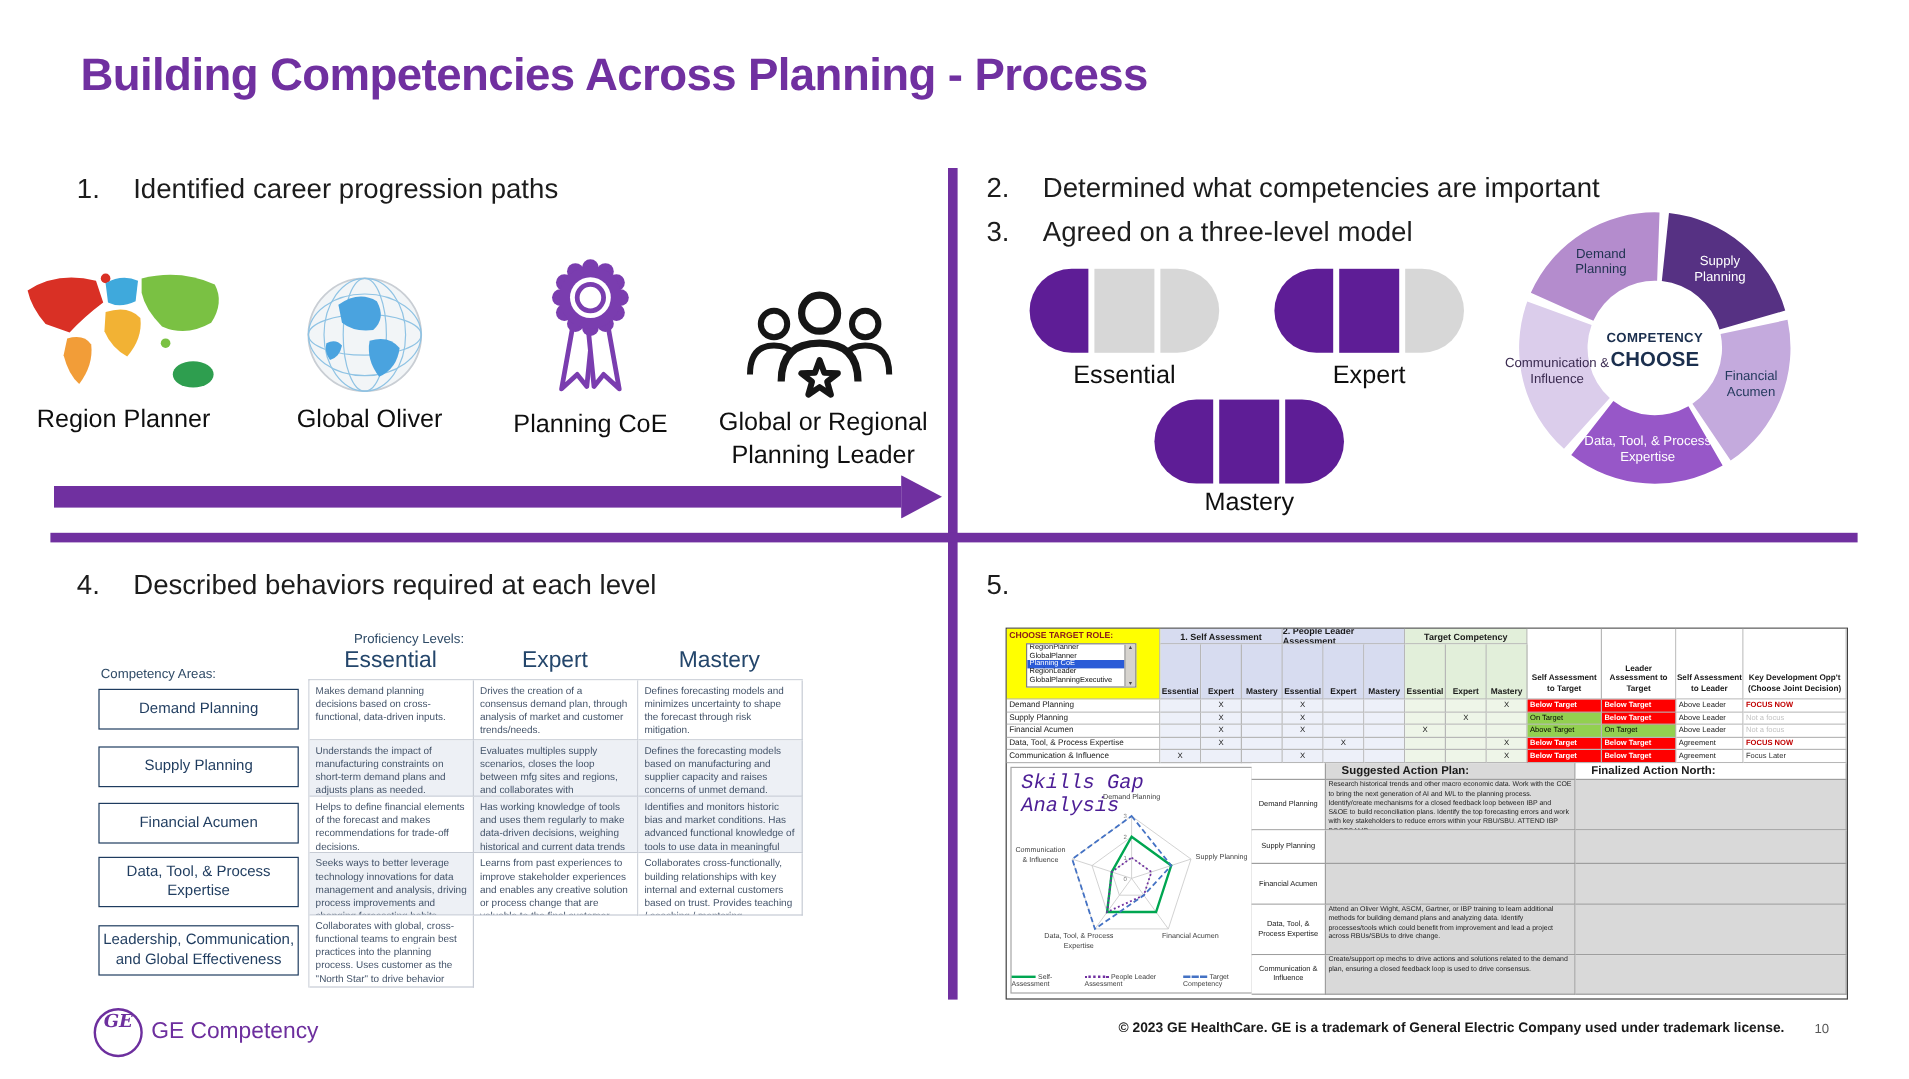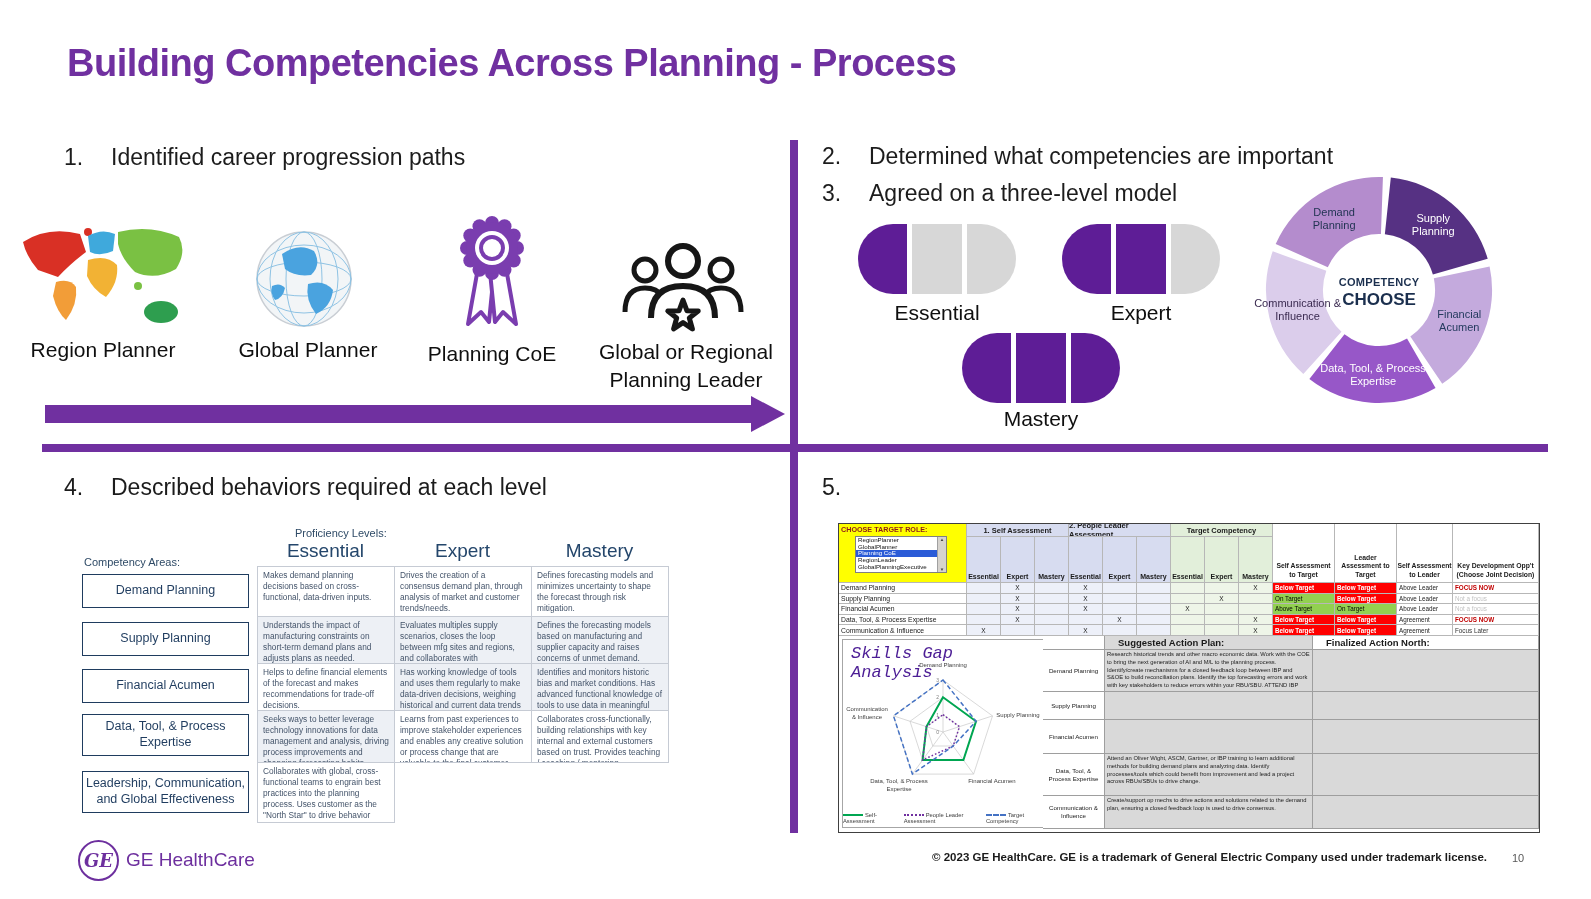--- a/index.html
+++ b/index.html
@@ -85,23 +85,23 @@
        overflow:hidden;background:#fff;}
   .ap-label{font-size:6.2px;display:flex;align-items:center;justify-content:center;text-align:center;
             line-height:1.25;padding:1px;}
   .ap-head{font-weight:bold;font-size:9.5px;display:flex;align-items:center;padding-left:13px;
            background:#d9d9d9;}
   .ap-head.white{background:#fff;}
   .ap-sg{background:#d9d9d9;font-size:5.8px;color:#222;line-height:1.35;padding:1px 2px;
          text-align:left;}
   .footer-brand{font-size:19px;color:#6d2f9e;}
   .ge-circle{width:37px;height:37px;border:2.5px solid #6d2f9e;border-radius:50%;
-             display:flex;align-items:center;justify-content:center;
+             display:flex;align-items:flex-start;justify-content:center;
              font-family:"DejaVu Serif","Liberation Serif",serif;font-style:italic;
-             font-size:18px;color:#6d2f9e;font-weight:bold;}
+             font-size:15px;color:#6d2f9e;font-weight:bold;}
   .copyright{font-size:11.5px;font-weight:bold;color:#1a1a1a;}
   .pagenum{font-size:11px;color:#595959;}
 </style>
 </head>
 <body>
 
 <div class="slide">
 
   <div class="abs title" style="left:67px;top:42px;">Building Competencies Across Planning - Process</div>
 
@@ -163,21 +163,21 @@
       <path d="M7 74 Q7 50 27 50 Q39 50 44 58"></path>
       <circle cx="103" cy="32" r="11"></circle>
       <path d="M123 74 Q123 50 103 50 Q91 50 86 58"></path>
       <circle cx="65" cy="23" r="15" stroke-width="6"></circle>
       <path d="M33 80 Q33 48 65 48 Q97 48 97 80" stroke-width="6"></path>
     </g>
     <path d="M65 62 L68.9 72.7 L80.2 73.1 L71.3 80 L74.4 90.9 L65 84.6 L55.6 90.9 L58.7 80 L49.8 73.1 L61.1 72.7 Z" fill="#fff" stroke="#161616" stroke-width="5" stroke-linejoin="round"></path>
   </svg>
 
   <div class="abs role-label" style="left:13px;top:336px;width:180px;">Region Planner</div>
-  <div class="abs role-label" style="left:218px;top:336px;width:180px;">Global Planner</div>
+  <div class="abs role-label" style="left:218px;top:336px;width:180px;">Global Oliver</div>
   <div class="abs role-label" style="left:402px;top:340px;width:180px;">Planning CoE</div>
   <div class="abs role-label" style="left:588px;top:338px;width:196px;">Global or Regional Planning Leader</div>
 
   <svg class="abs" style="left:45px;top:396px;" width="740" height="36" viewBox="0 0 740 36">
     <rect x="0" y="9" width="706" height="18" fill="#7030a0"></rect>
     <polygon points="706,0 740,18 706,36" fill="#7030a0"></polygon>
   </svg>
 
   <div class="abs qhead" style="left:822px;top:143px;width:760px;">
     <span class="num">2.</span>
@@ -433,17 +433,17 @@
         <div class="apc ap-label">Communication &amp; Influence</div>
         <div class="apc ap-sg">Create/support op mechs to drive actions and solutions related to the demand plan, ensuring a closed feedback loop is used to drive consensus.</div>
         <div class="apc ap-sg"></div>
       </div>
     </div>
   </div>
 
   <div class="abs ge-circle" style="left:78px;top:840px;">
     <span>GE</span>
   </div>
-  <div class="abs footer-brand" style="left:126px;top:849px;">GE HealthCare</div>
+  <div class="abs footer-brand" style="left:126px;top:849px;">GE Competency</div>
   <div class="abs copyright" style="right:104px;top:851px;">© 2023 GE HealthCare. GE is a trademark of General Electric Company used under trademark license.</div>
   <div class="abs pagenum" style="left:1512px;top:852px;">10</div>
 
 </div>
 
 </body></html>

